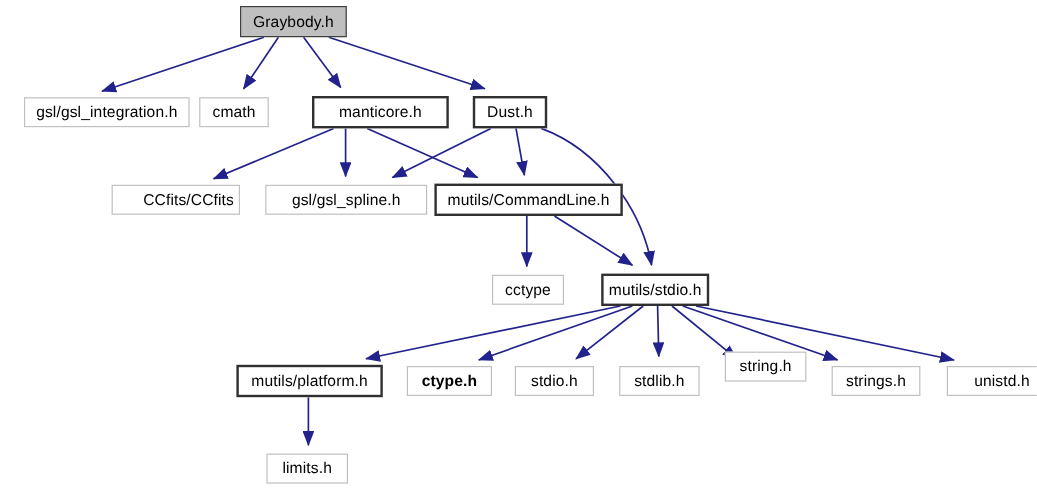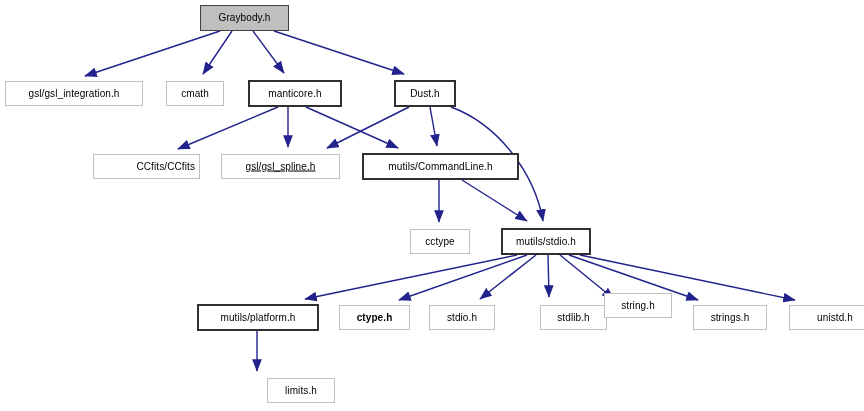--- a/index.html
+++ b/index.html
@@ -25,21 +25,21 @@
   }
   .node {
     position: absolute;
     box-sizing: border-box;
     display: flex;
     align-items: center;
     justify-content: center;
     background: #ffffff;
     border: 1px solid #c0c0c0;
     color: #000000;
-    font-size: 10px;
+    font-size: 13px;
     line-height: 1;
     white-space: nowrap;
     letter-spacing: 0.1px;
   }
   .node.thick {
     border: 2px solid #303030;
   }
   .node.root {
     background: #bfbfbf;
     border: 1px solid #404040;
@@ -80,65 +80,65 @@
         <path d="M 560 255 L 614 299" fill="none" stroke="#22228c" stroke-width="1.4" marker-end="url(#arrowhead)"></path>
         <path d="M 569 255 L 698 300" fill="none" stroke="#22228c" stroke-width="1.4" marker-end="url(#arrowhead)"></path>
         <path d="M 580 255 L 795 300" fill="none" stroke="#22228c" stroke-width="1.4" marker-end="url(#arrowhead)"></path>
         <path d="M 257 331 L 257 371" fill="none" stroke="#22228c" stroke-width="1.4" marker-end="url(#arrowhead)"></path>
       </g>
   </svg>
   <div id="nodes-group">
       <div class="node root" style="left: 200px; top: 5px; width: 89px; height: 26px;">
         <span class="node-label">Graybody.h</span>
       </div>
-      <div class="node" style="left: 5px; top: 81px; width: 138px; height: 25px;">
+      <div class="node" style="left: 20px; top: 81px; width: 138px; height: 25px;">
         <span class="node-label">gsl/gsl_integration.h</span>
       </div>
       <div class="node" style="left: 166px; top: 81px; width: 58px; height: 25px;">
         <span class="node-label">cmath</span>
       </div>
-      <div class="node thick" style="left: 248px; top: 80px; width: 94px; height: 27px;">
+      <div class="node thick" style="left: 260px; top: 80px; width: 114px; height: 27px;">
         <span class="node-label">manticore.h</span>
       </div>
       <div class="node thick" style="left: 394px; top: 80px; width: 62px; height: 27px;">
         <span class="node-label">Dust.h</span>
       </div>
       <div class="node" style="left: 93px; top: 154px; width: 107px; height: 25px; justify-content: flex-end;">
         <span class="node-label">CCfits/CCfits</span>
       </div>
-      <div class="node" style="left: 221px; top: 154px; width: 119px; height: 25px; text-decoration: underline;">
+      <div class="node" style="left: 221px; top: 154px; width: 135px; height: 25px;">
         <span class="node-label">gsl/gsl_spline.h</span>
       </div>
       <div class="node thick" style="left: 362px; top: 153px; width: 157px; height: 27px;">
         <span class="node-label">mutils/CommandLine.h</span>
       </div>
       <div class="node" style="left: 410px; top: 229px; width: 60px; height: 25px;">
         <span class="node-label">cctype</span>
       </div>
       <div class="node thick" style="left: 501px; top: 228px; width: 90px; height: 27px;">
         <span class="node-label">mutils/stdio.h</span>
       </div>
       <div class="node thick" style="left: 197px; top: 304px; width: 122px; height: 27px;">
         <span class="node-label">mutils/platform.h</span>
       </div>
       <div class="node" style="left: 339px; top: 305px; width: 71px; height: 25px; font-weight: bold;">
         <span class="node-label">ctype.h</span>
       </div>
       <div class="node" style="left: 429px; top: 305px; width: 66px; height: 25px; justify-content: center;">
         <span class="node-label">stdio.h</span>
       </div>
-      <div class="node" style="left: 516px; top: 305px; width: 67px; height: 25px; margin-left: 24px;">
+      <div class="node" style="left: 516px; top: 305px; width: 67px; height: 25px;">
         <span class="node-label">stdlib.h</span>
       </div>
       <div class="node" style="left: 604px; top: 293px; width: 68px; height: 25px; text-align: center;">
         <span class="node-label">string.h</span>
       </div>
       <div class="node" style="left: 693px; top: 305px; width: 74px; height: 25px;">
         <span class="node-label">strings.h</span>
       </div>
       <div class="node" style="left: 789px; top: 305px; width: 92px; height: 25px;">
         <span class="node-label">unistd.h</span>
       </div>
-      <div class="node" style="left: 222px; top: 378px; width: 68px; height: 25px; margin-left: 45px;">
+      <div class="node" style="left: 222px; top: 378px; width: 68px; height: 25px;">
         <span class="node-label">limits.h</span>
       </div>
     </div>
 </div>
 
 </body></html>

